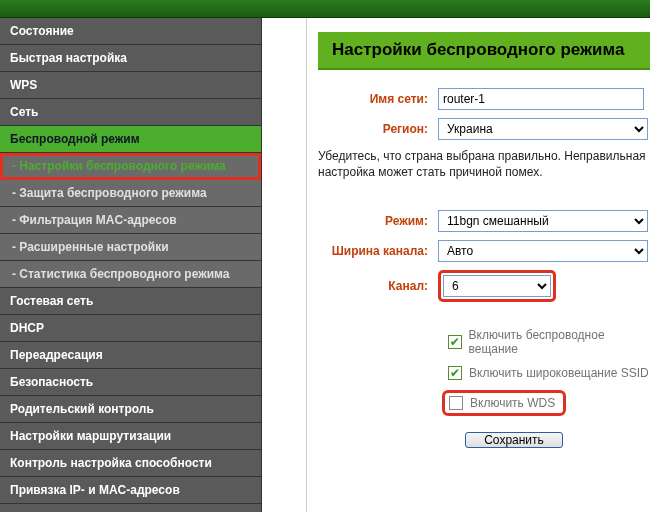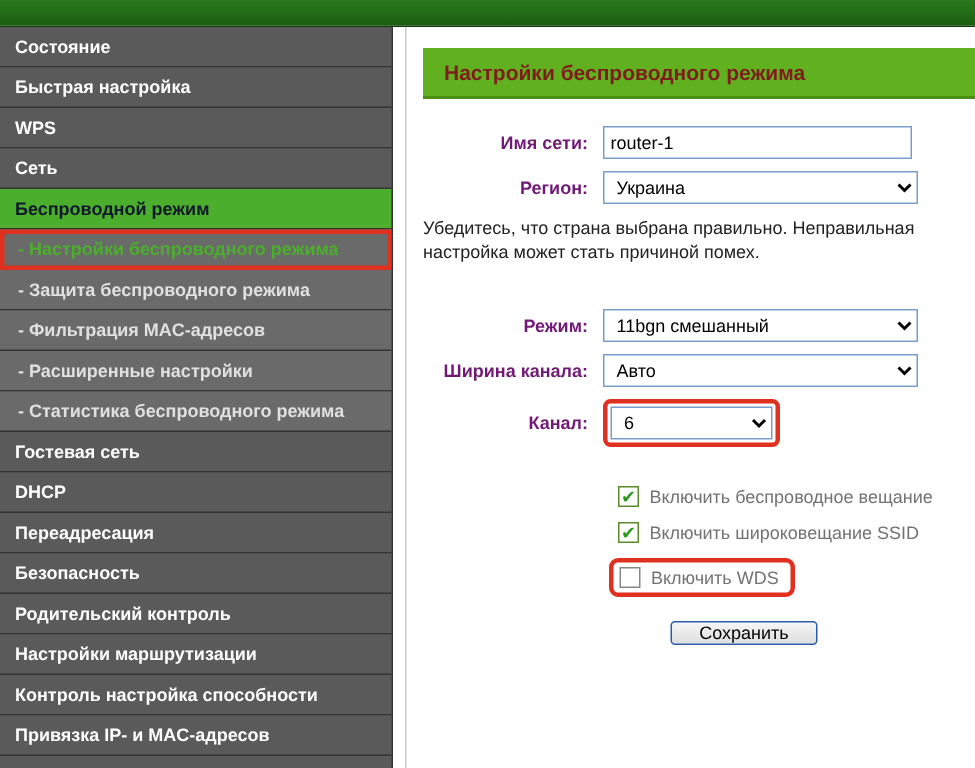--- a/index.html
+++ b/index.html
@@ -13,20 +13,21 @@
     overflow: hidden;
   }
   .top-bar {
     height: 18px;
     background: linear-gradient(#2a7a1e, #1a5c10);
     border-bottom: 1px solid #0c3a06;
   }
   .layout {
     display: flex;
     height: calc(512px - 18px);
+    gap: 36px;
   }
   .sidebar {
     width: 262px;
     background: #5a5a5a;
     overflow-y: auto;
     border-right: 1px solid #333;
   }
   .nav-item {
     padding: 6px 10px;
     color: #fff;
@@ -67,39 +68,39 @@
   .vline {
     position: absolute;
     left: 8px;
     top: 0;
     bottom: 0;
     width: 1px;
     background: #ccc;
   }
   .page-title {
     background: #60b020;
-    color: #7f1d1d;
-    font-weight: bold;
-    font-size: 14px;
+    color: #000000;
+    font-weight: bold;
+    font-size: 17px;
     padding: 8px 14px;
     margin: 0 0 18px 0;
     border-bottom: 2px solid #4a9010;
   }
   .form-row {
     display: flex;
     align-items: center;
     margin-bottom: 8px;
   }
   .form-label {
     width: 120px;
     text-align: right;
     font-weight: bold;
     font-size: 12px;
     padding-right: 10px;
-    color: #701a75;
+    color: #c2410c;
   }
   .form-field {
     flex: 1;
   }
   .tx-input, .tx-select {
     border: 1px solid #7a9ecb;
     padding: 2px 4px;
     font-size: 12px;
     height: 22px;
     background: #fff;

